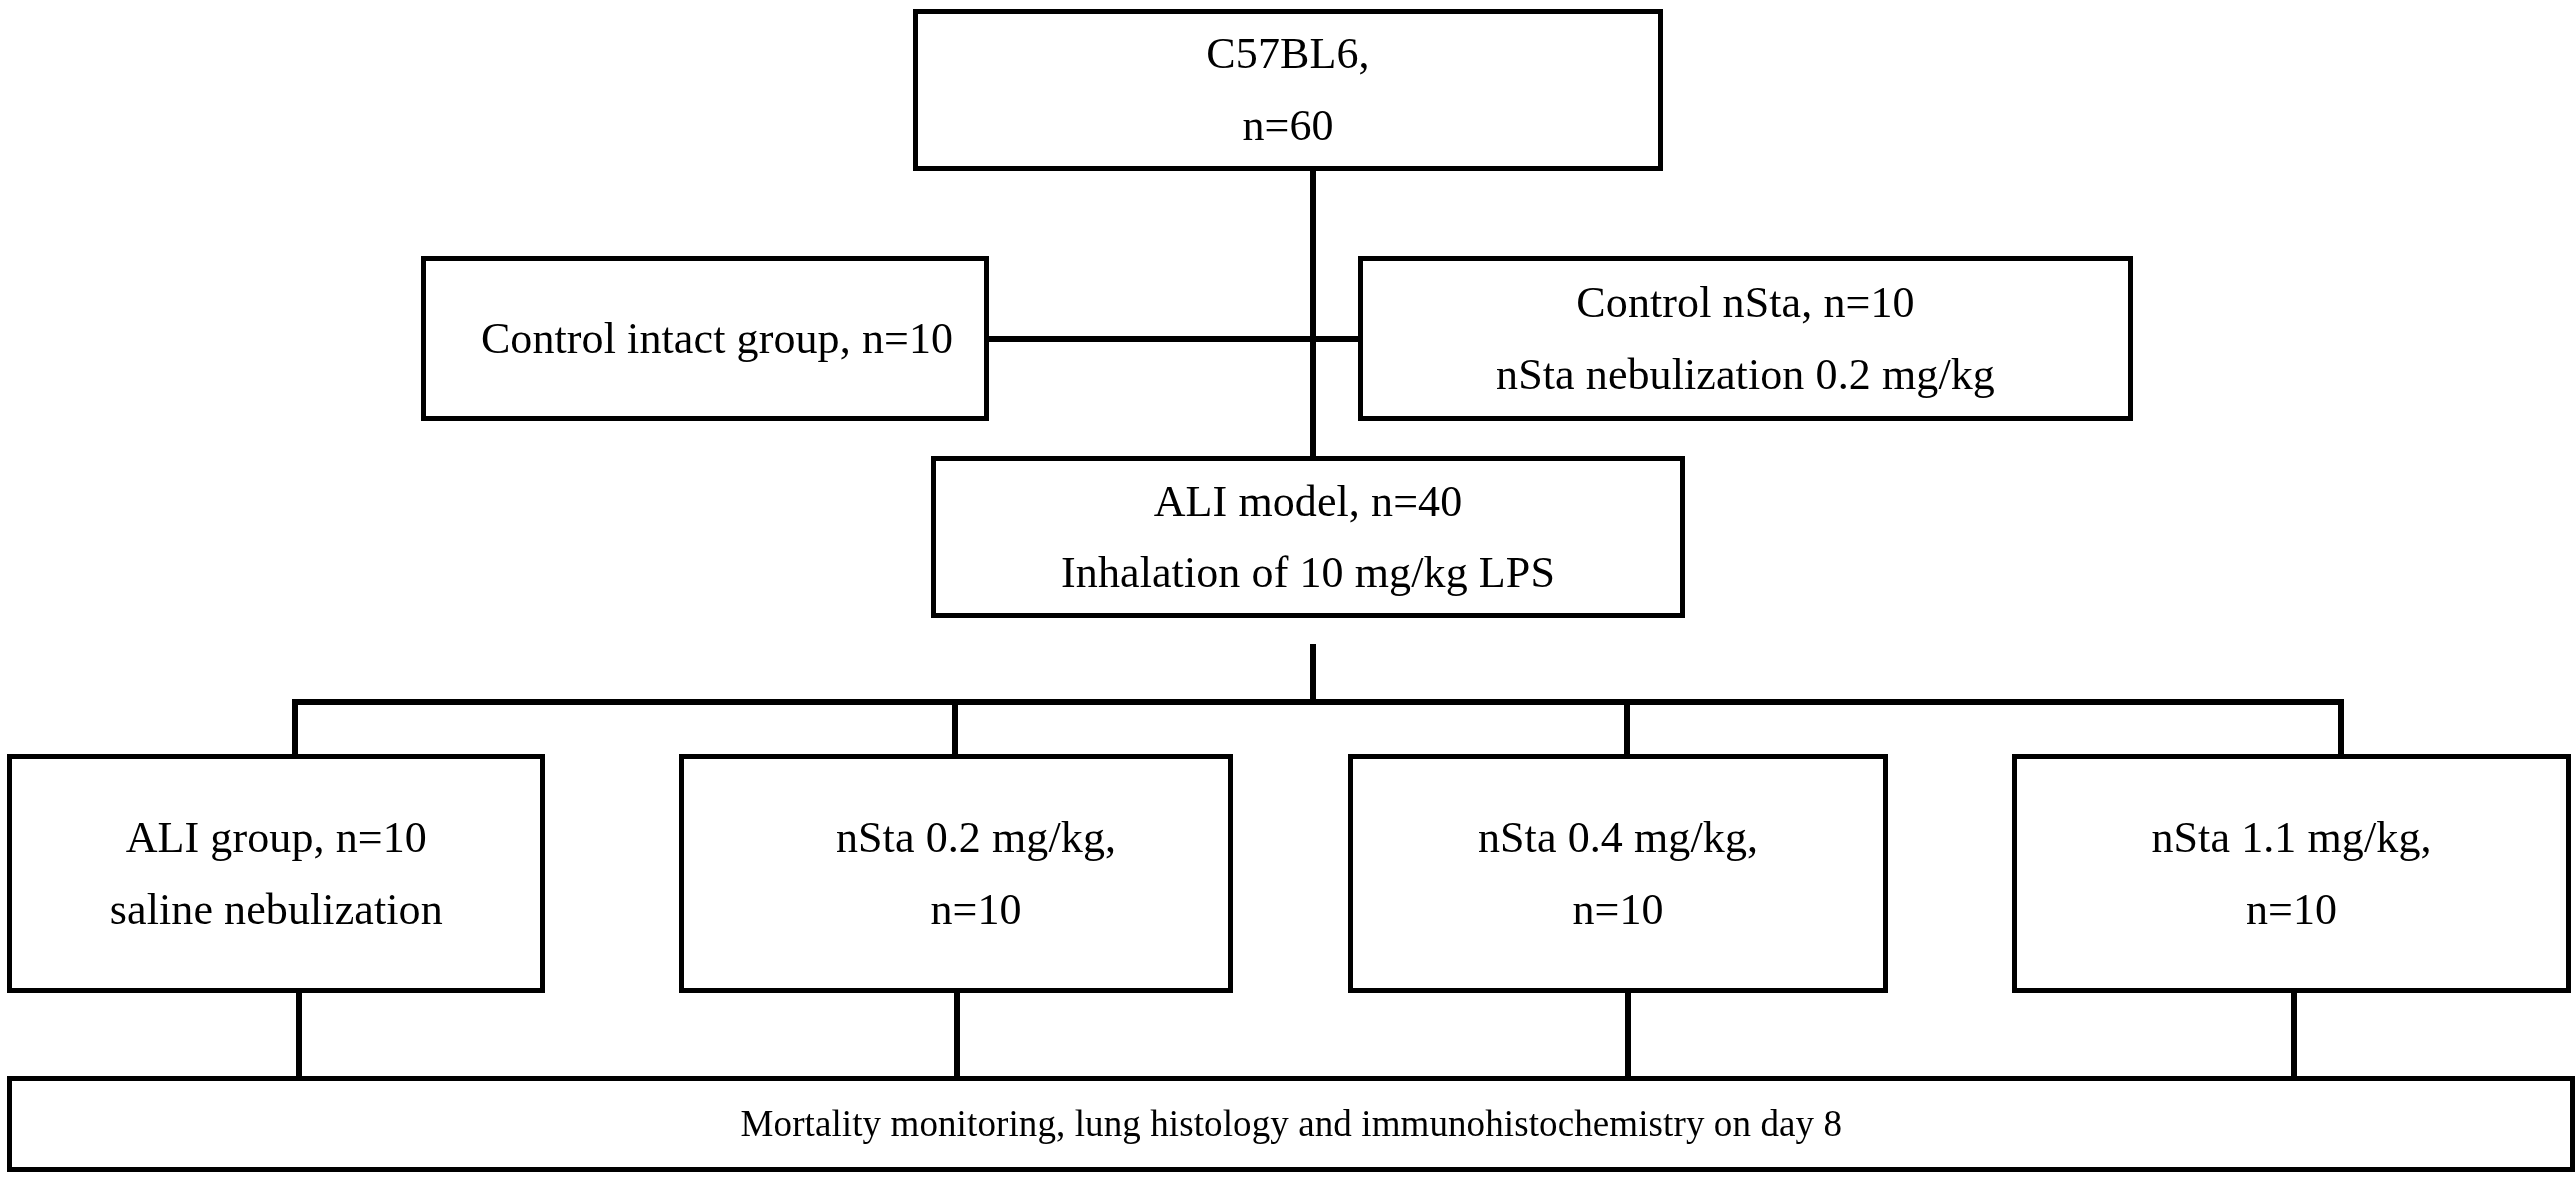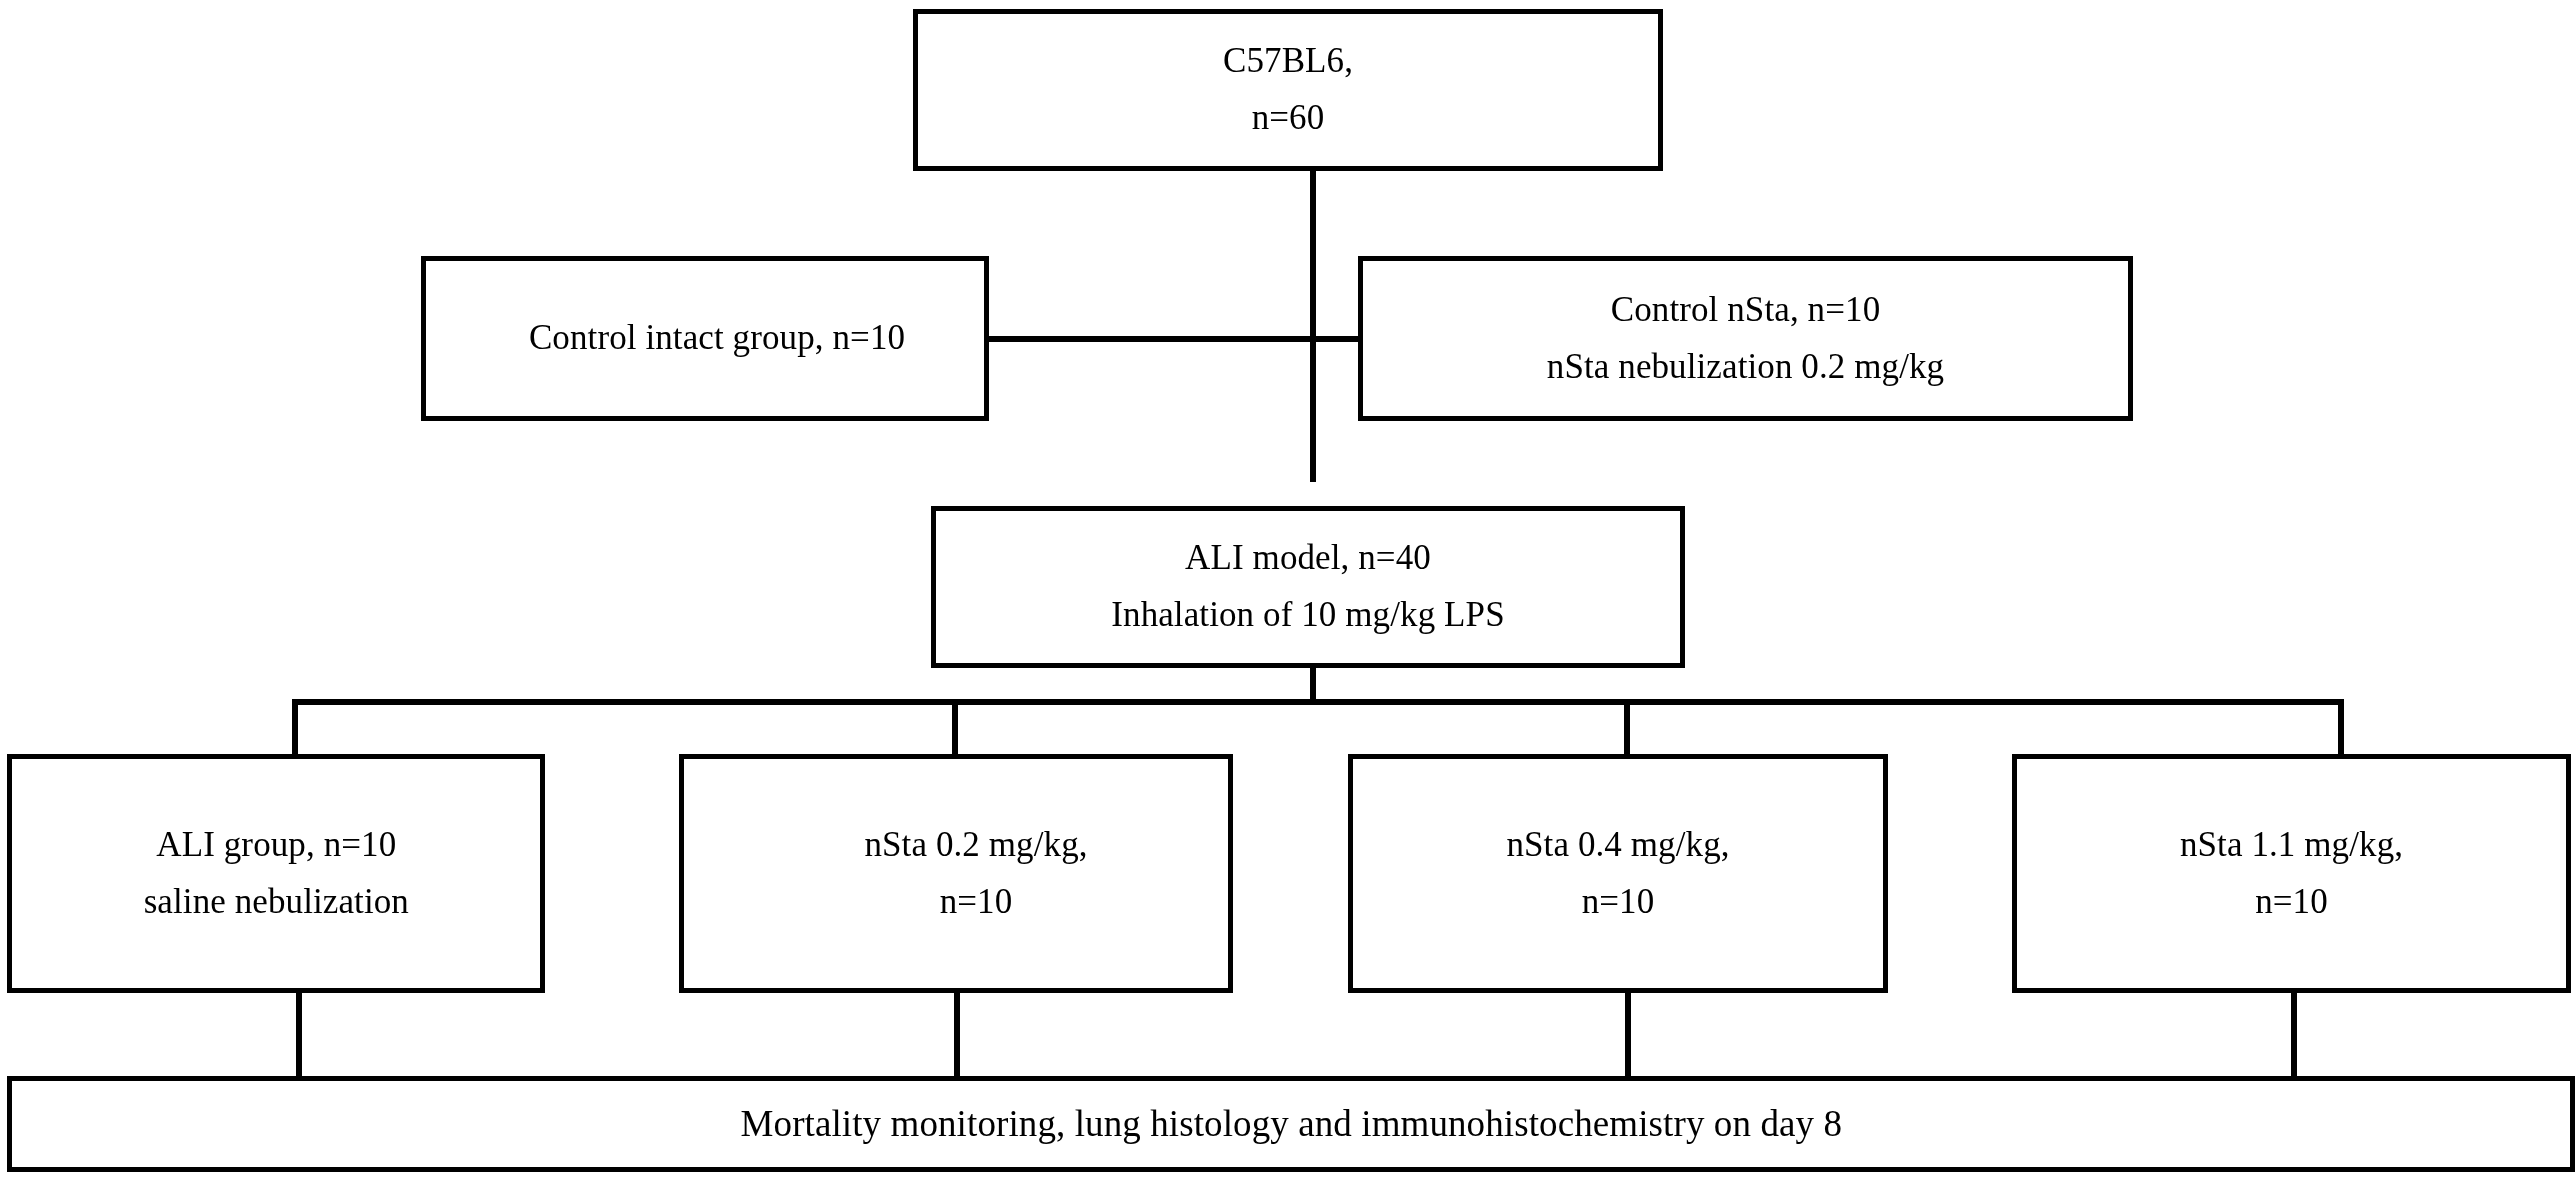--- a/index.html
+++ b/index.html
@@ -31,30 +31,30 @@
     display: flex;
     flex-direction: column;
     align-items: center;
     justify-content: center;
     text-align: center;
     z-index: 3;
   }
   .node-line {
     display: block;
     white-space: nowrap;
-    font-size: 35px;
+    font-size: 44px;
     line-height: 1.62;
     letter-spacing: 0.1px;
   }
 
   
   #box-root        { left: 913px; top:   8.5px; width: 750px; height:  162px; }
   #box-ctrl-intact { left:  421px; top:  256px; width:  568px; height:  165px; padding-left: 24px; }
   #box-ctrl-nsta   { left: 1358px; top:  256px; width: 775px; height:  165px; }
-  #box-ali-model   { left: 931px; top:  506px; width: 754px; height:  162px; }
+  #box-ali-model   { left: 931px; top:  456px; width: 754px; height:  162px; }
 
   #box-ali-group   { left:   7.3px; top: 754px; width:  538px; height:  239px; }
   #box-nsta-02     { left: 679px; top: 754px; width:  554px; height:  239px; padding-left: 40px; }
   #box-nsta-04     { left: 1348px; top: 754px; width:  540px; height:  239px; }
   #box-nsta-06     { left: 2012px; top: 754px; width:  559px; height:  239px; }
 
   #box-outcome     { left:   7.3px; top: 1076px; width: 2568px; height:  96px; }
   #box-outcome .node-line { font-size: 37px; }
 
   

